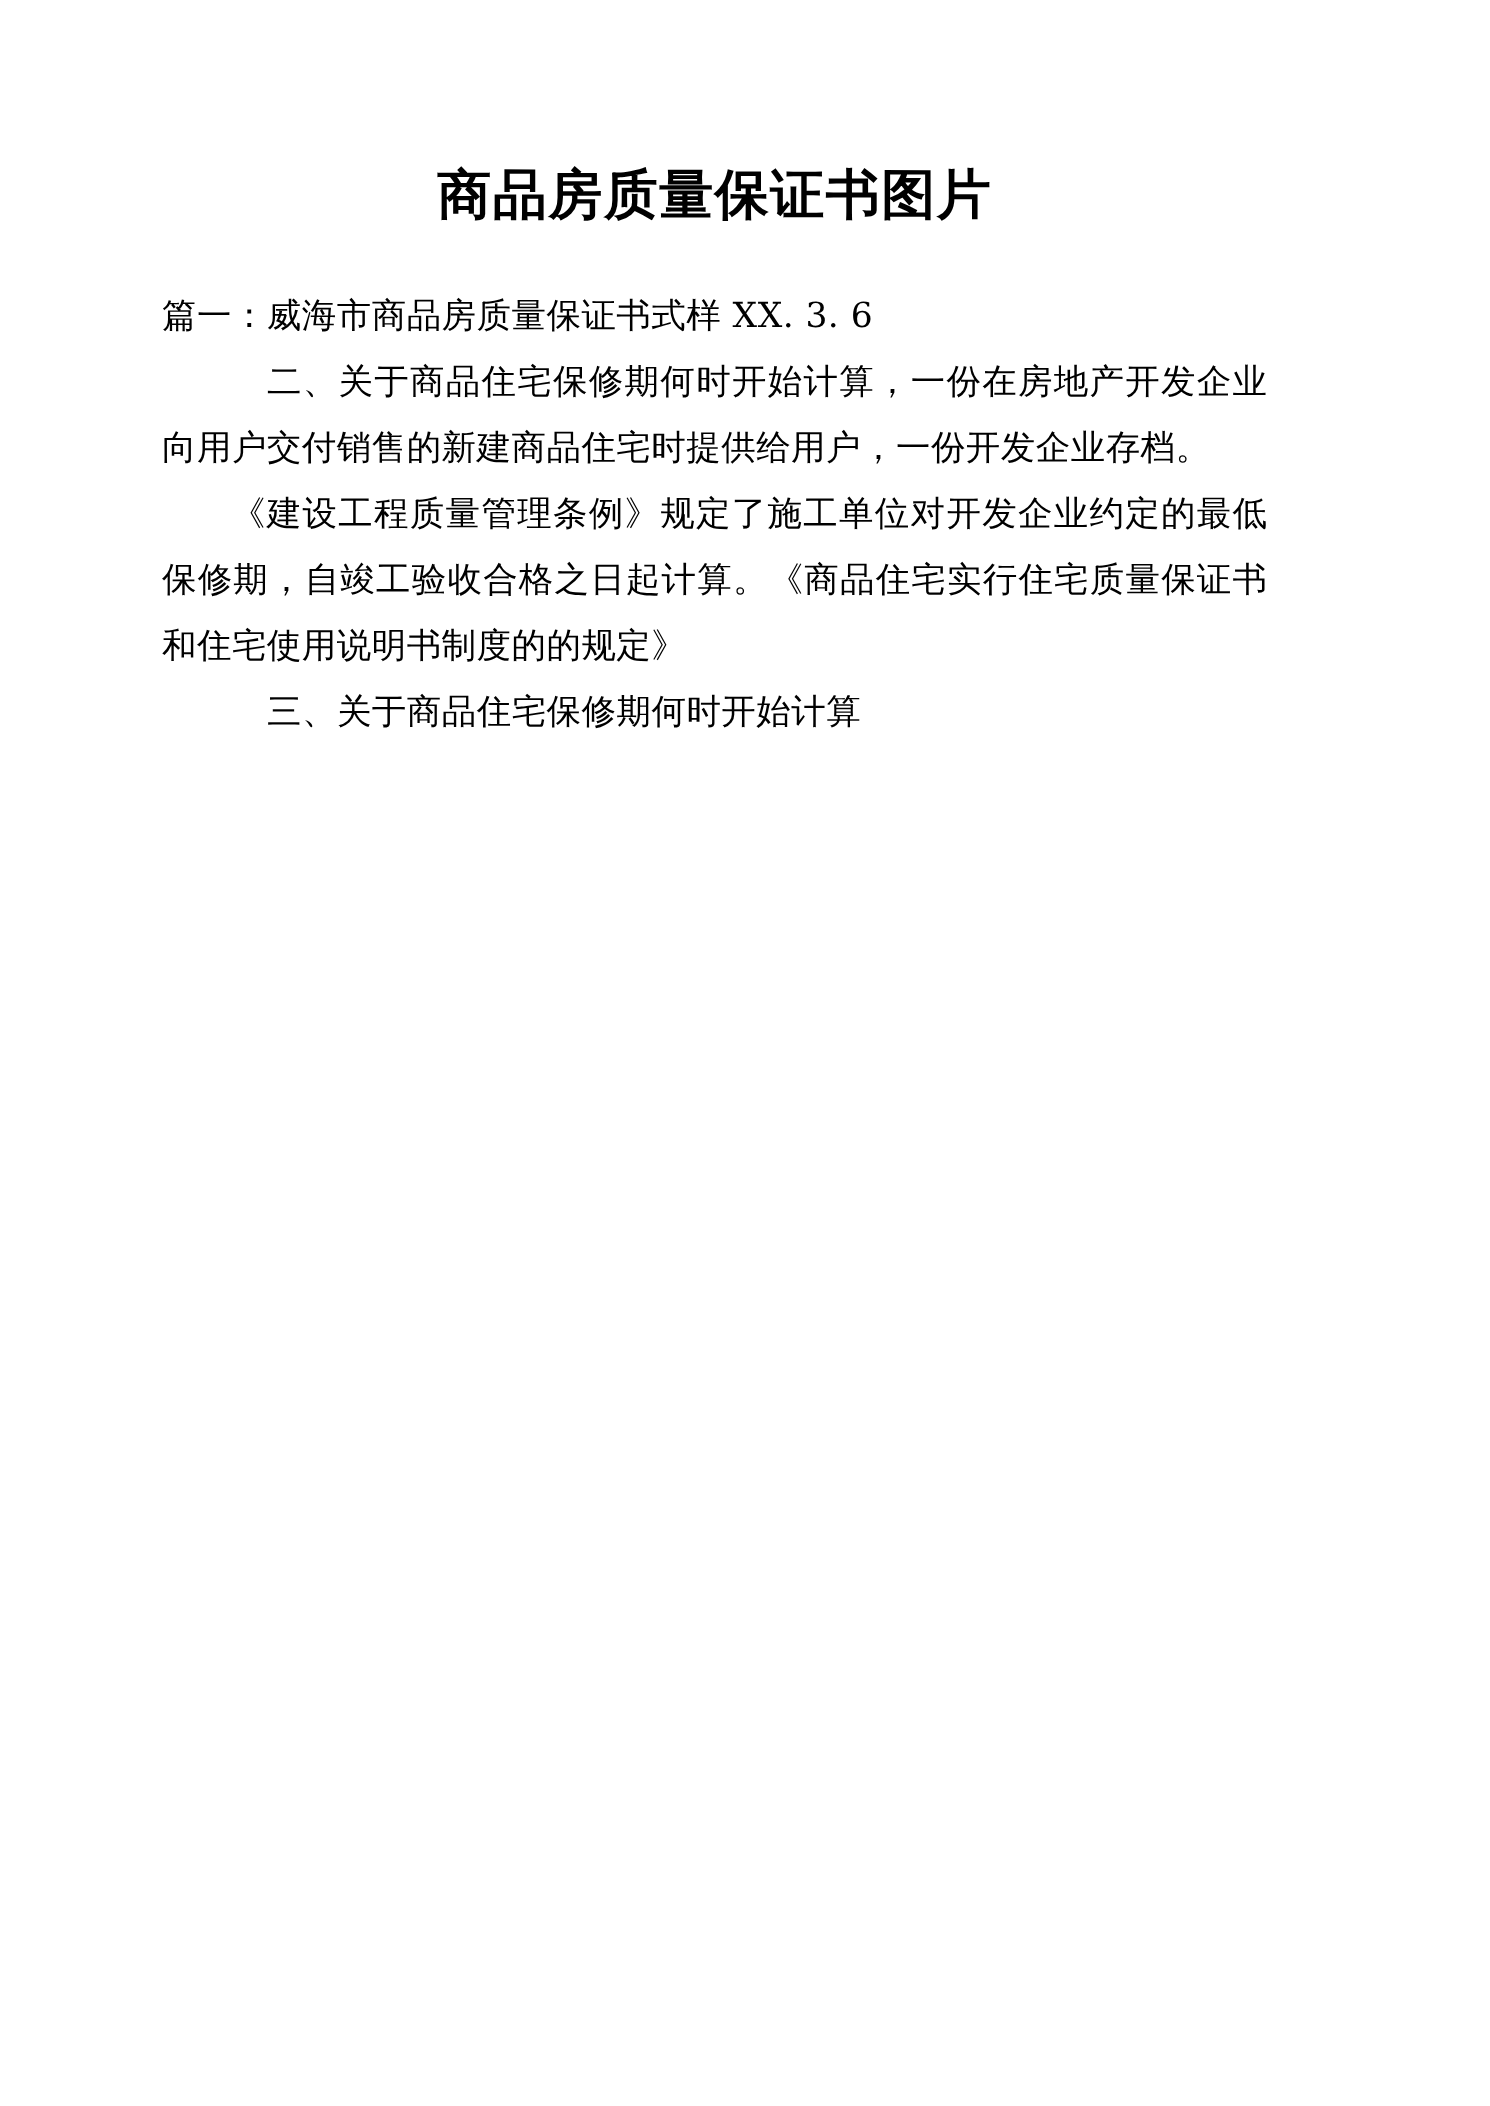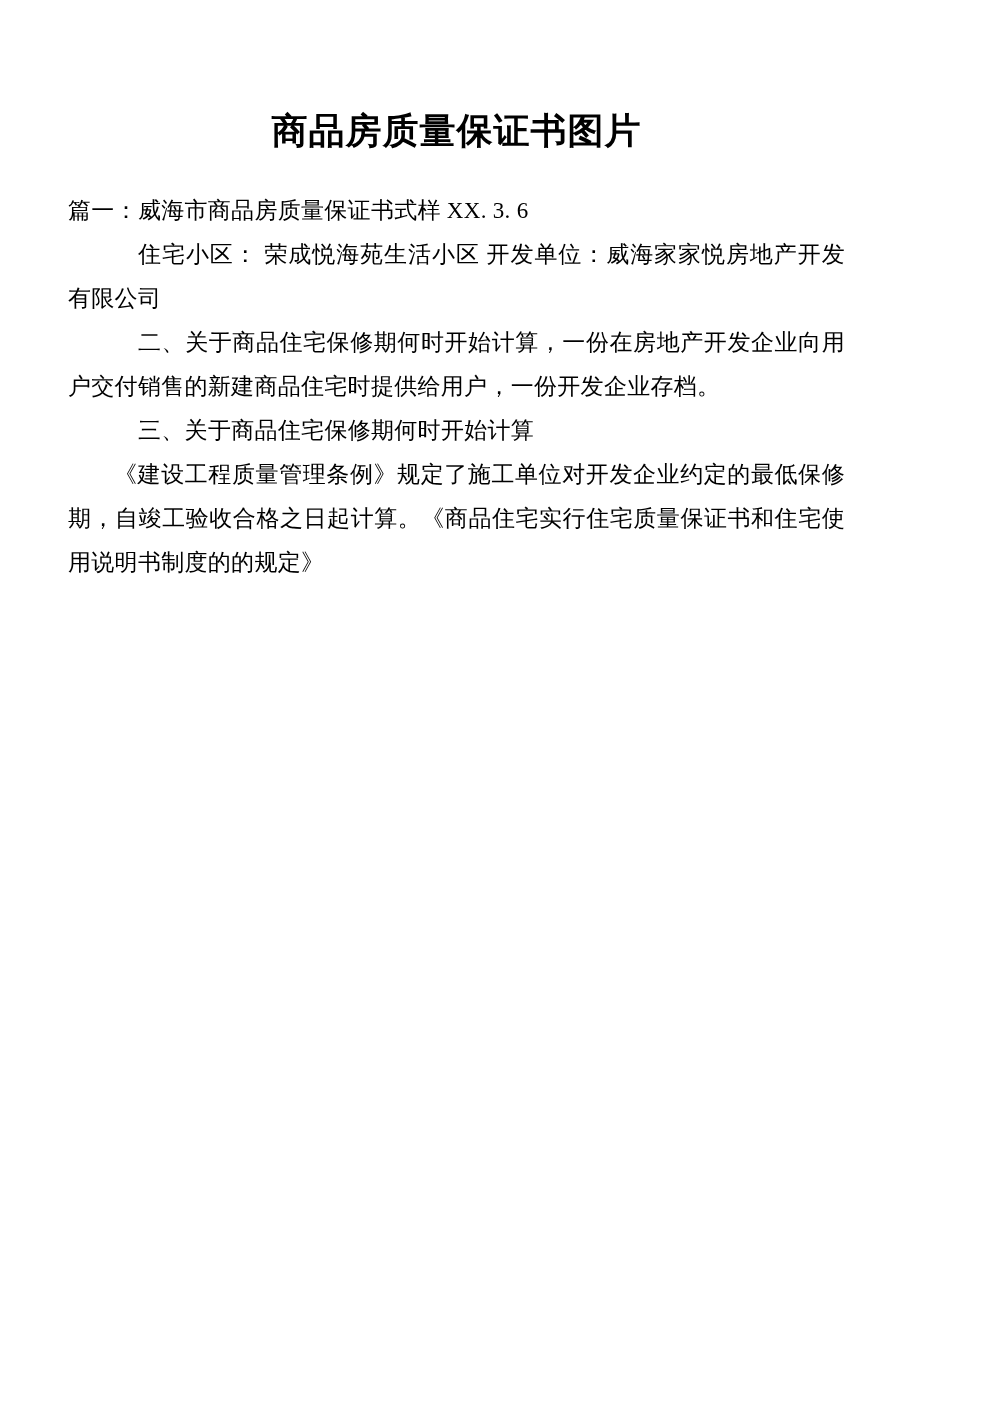--- a/index.html
+++ b/index.html
@@ -12,21 +12,21 @@
     height: 1404px;
     font-family: "DejaVu Serif", "Liberation Serif", serif;
     color: #000000;
     overflow: hidden;
   }
   .page {
     position: relative;
     width: 993px;
     height: 1404px;
     box-sizing: border-box;
-    padding: 0 148px 0 68px;
+    padding: 0 148px 0 108px;
     background: #ffffff;
   }
   .doc-title {
     margin: 0;
     padding-top: 108px;
     text-align: center;
     font-family: "DejaVu Sans", "Liberation Sans", sans-serif;
     font-weight: bold;
     font-size: 36px;
     letter-spacing: 1px;
@@ -35,31 +35,29 @@
   .body-block {
     margin-top: 34px;
   }
   p.para {
     margin: 0;
     font-size: 23px;
     line-height: 44px;
     text-align: justify;
     text-justify: inter-ideograph;
     letter-spacing: 0.3px;
-    font-family: Liberation Serif, serif;
   }
   p.indent-0 { text-indent: 0; }
   p.indent-1 { text-indent: 46px; }
   p.indent-2 { text-indent: 70px; }
 </style>
 </head>
 <body>
 
 <div class="page">
   <h1 class="doc-title">商品房质量保证书图片</h1>
   <div class="body-block">
     <p class="para indent-0">篇一：威海市商品房质量保证书式样 XX. 3. 6</p>
-    <p class="para indent-2">住宅小区： 荣成悦海苑生活小区 开发单位：威海家家悦房地产开发有限公司</p>
     <p class="para indent-2">二、关于商品住宅保修期何时开始计算，一份在房地产开发企业向用户交付销售的新建商品住宅时提供给用户，一份开发企业存档。</p>
+    <p class="para indent-1">《建设工程质量管理条例》规定了施工单位对开发企业约定的最低保修期，自竣工验收合格之日起计算。《商品住宅实行住宅质量保证书和住宅使用说明书制度的的规定》</p>
     <p class="para indent-2">三、关于商品住宅保修期何时开始计算</p>
-    <p class="para indent-1">《建设工程质量管理条例》规定了施工单位对开发企业约定的最低保修期，自竣工验收合格之日起计算。《商品住宅实行住宅质量保证书和住宅使用说明书制度的的规定》</p>
   </div>
 </div>
 
 </body></html>

